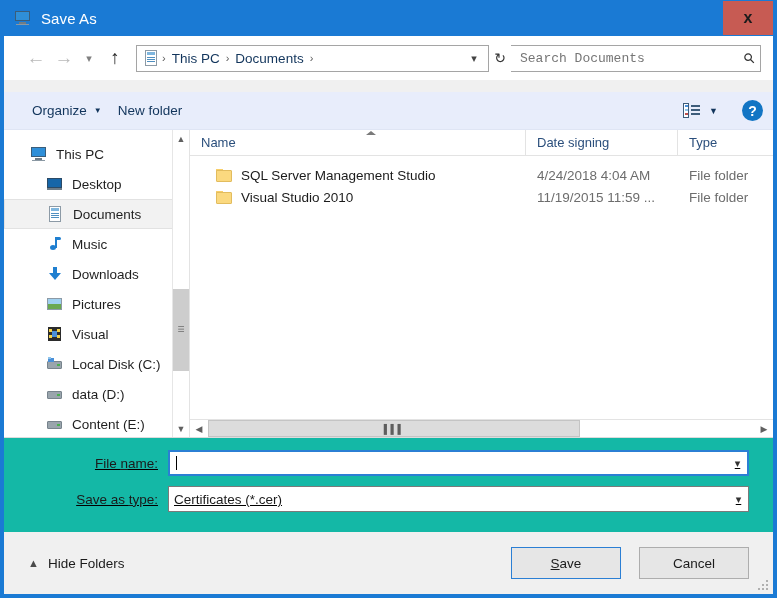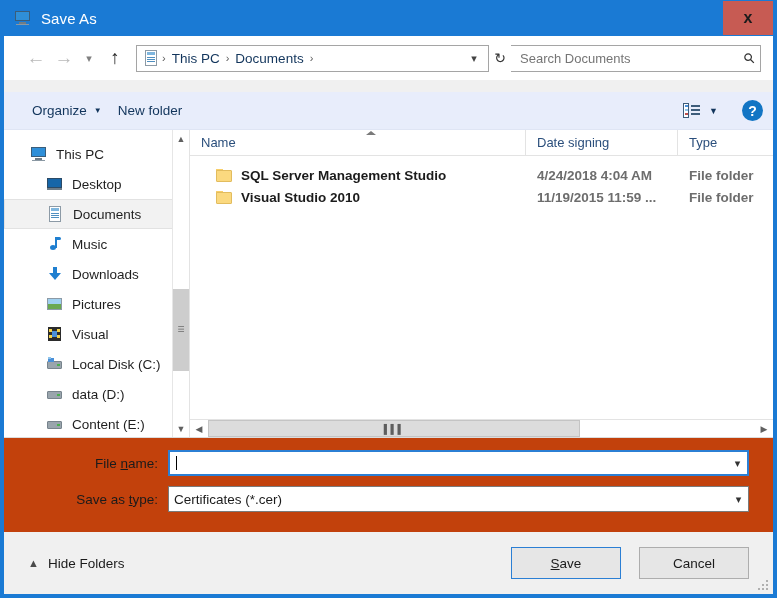--- a/index.html
+++ b/index.html
@@ -120,21 +120,21 @@
     width: 250px; height: 27px;
     border: 1px solid #a5a5a5;
     border-left: none;
     background: #ffffff;
     display: flex; align-items: center;
     padding: 0 6px 0 9px;
     flex: 0 0 auto;
   }
   .searchbox input {
     flex: 1 1 auto; border: none; outline: none;
-    font-family: Liberation Sans, sans-serif;
+    font-family: Liberation Mono, monospace;
     font-size: 13px; color: #6d6d6d;
     background: transparent; min-width: 0;
   }
   .search-icon { font-size: 14px; color: #333; transform: rotate(-45deg); }
 
   
   .toolbar {
     height: 38px;
     background: #e8edfb;
     border-bottom: 1px solid #dfe5f4;
@@ -255,21 +255,21 @@
   .colh.date { width: 152px; flex: 0 0 auto; }
   .colh.type { flex: 1 1 auto; border-right: none; }
   .sort-tri {
     position: absolute;
     left: 176px; top: 1px;
     width: 0; height: 0;
     border-left: 5px solid transparent;
     border-right: 5px solid transparent;
     border-bottom: 4px solid #7a7a7a;
   }
-  .filelist { flex: 1 1 auto; overflow: hidden; padding-top: 8px; font-weight: bold; }
+  .filelist { flex: 1 1 auto; overflow: hidden; padding-top: 8px; }
   .frow {
     height: 22px;
     display: flex;
     align-items: center;
     font-size: 13.5px;
     cursor: pointer;
   }
   .fr-name {
     width: 336px; flex: 0 0 auto;
     display: flex; align-items: center;
@@ -309,22 +309,23 @@
     background: #dcdcdc;
     border: 1px solid #c4c4c4;
     display: flex; align-items: center; justify-content: center;
     cursor: pointer;
   }
   .hs-grip { font-size: 9px; color: #5e5e5e; letter-spacing: .5px; }
 
   
   .formarea {
     flex: 0 0 auto;
-    background: #c2410c;
+    background: #14b8a6;
     padding: 12px 24px 10px 24px;
+    text-decoration: underline;
   }
   .frow2 {
     display: flex; align-items: center;
     margin-bottom: 10px;
   }
   .flabel {
     width: 140px; flex: 0 0 auto;
     text-align: right;
     padding-right: 10px;
     font-size: 13.5px;

